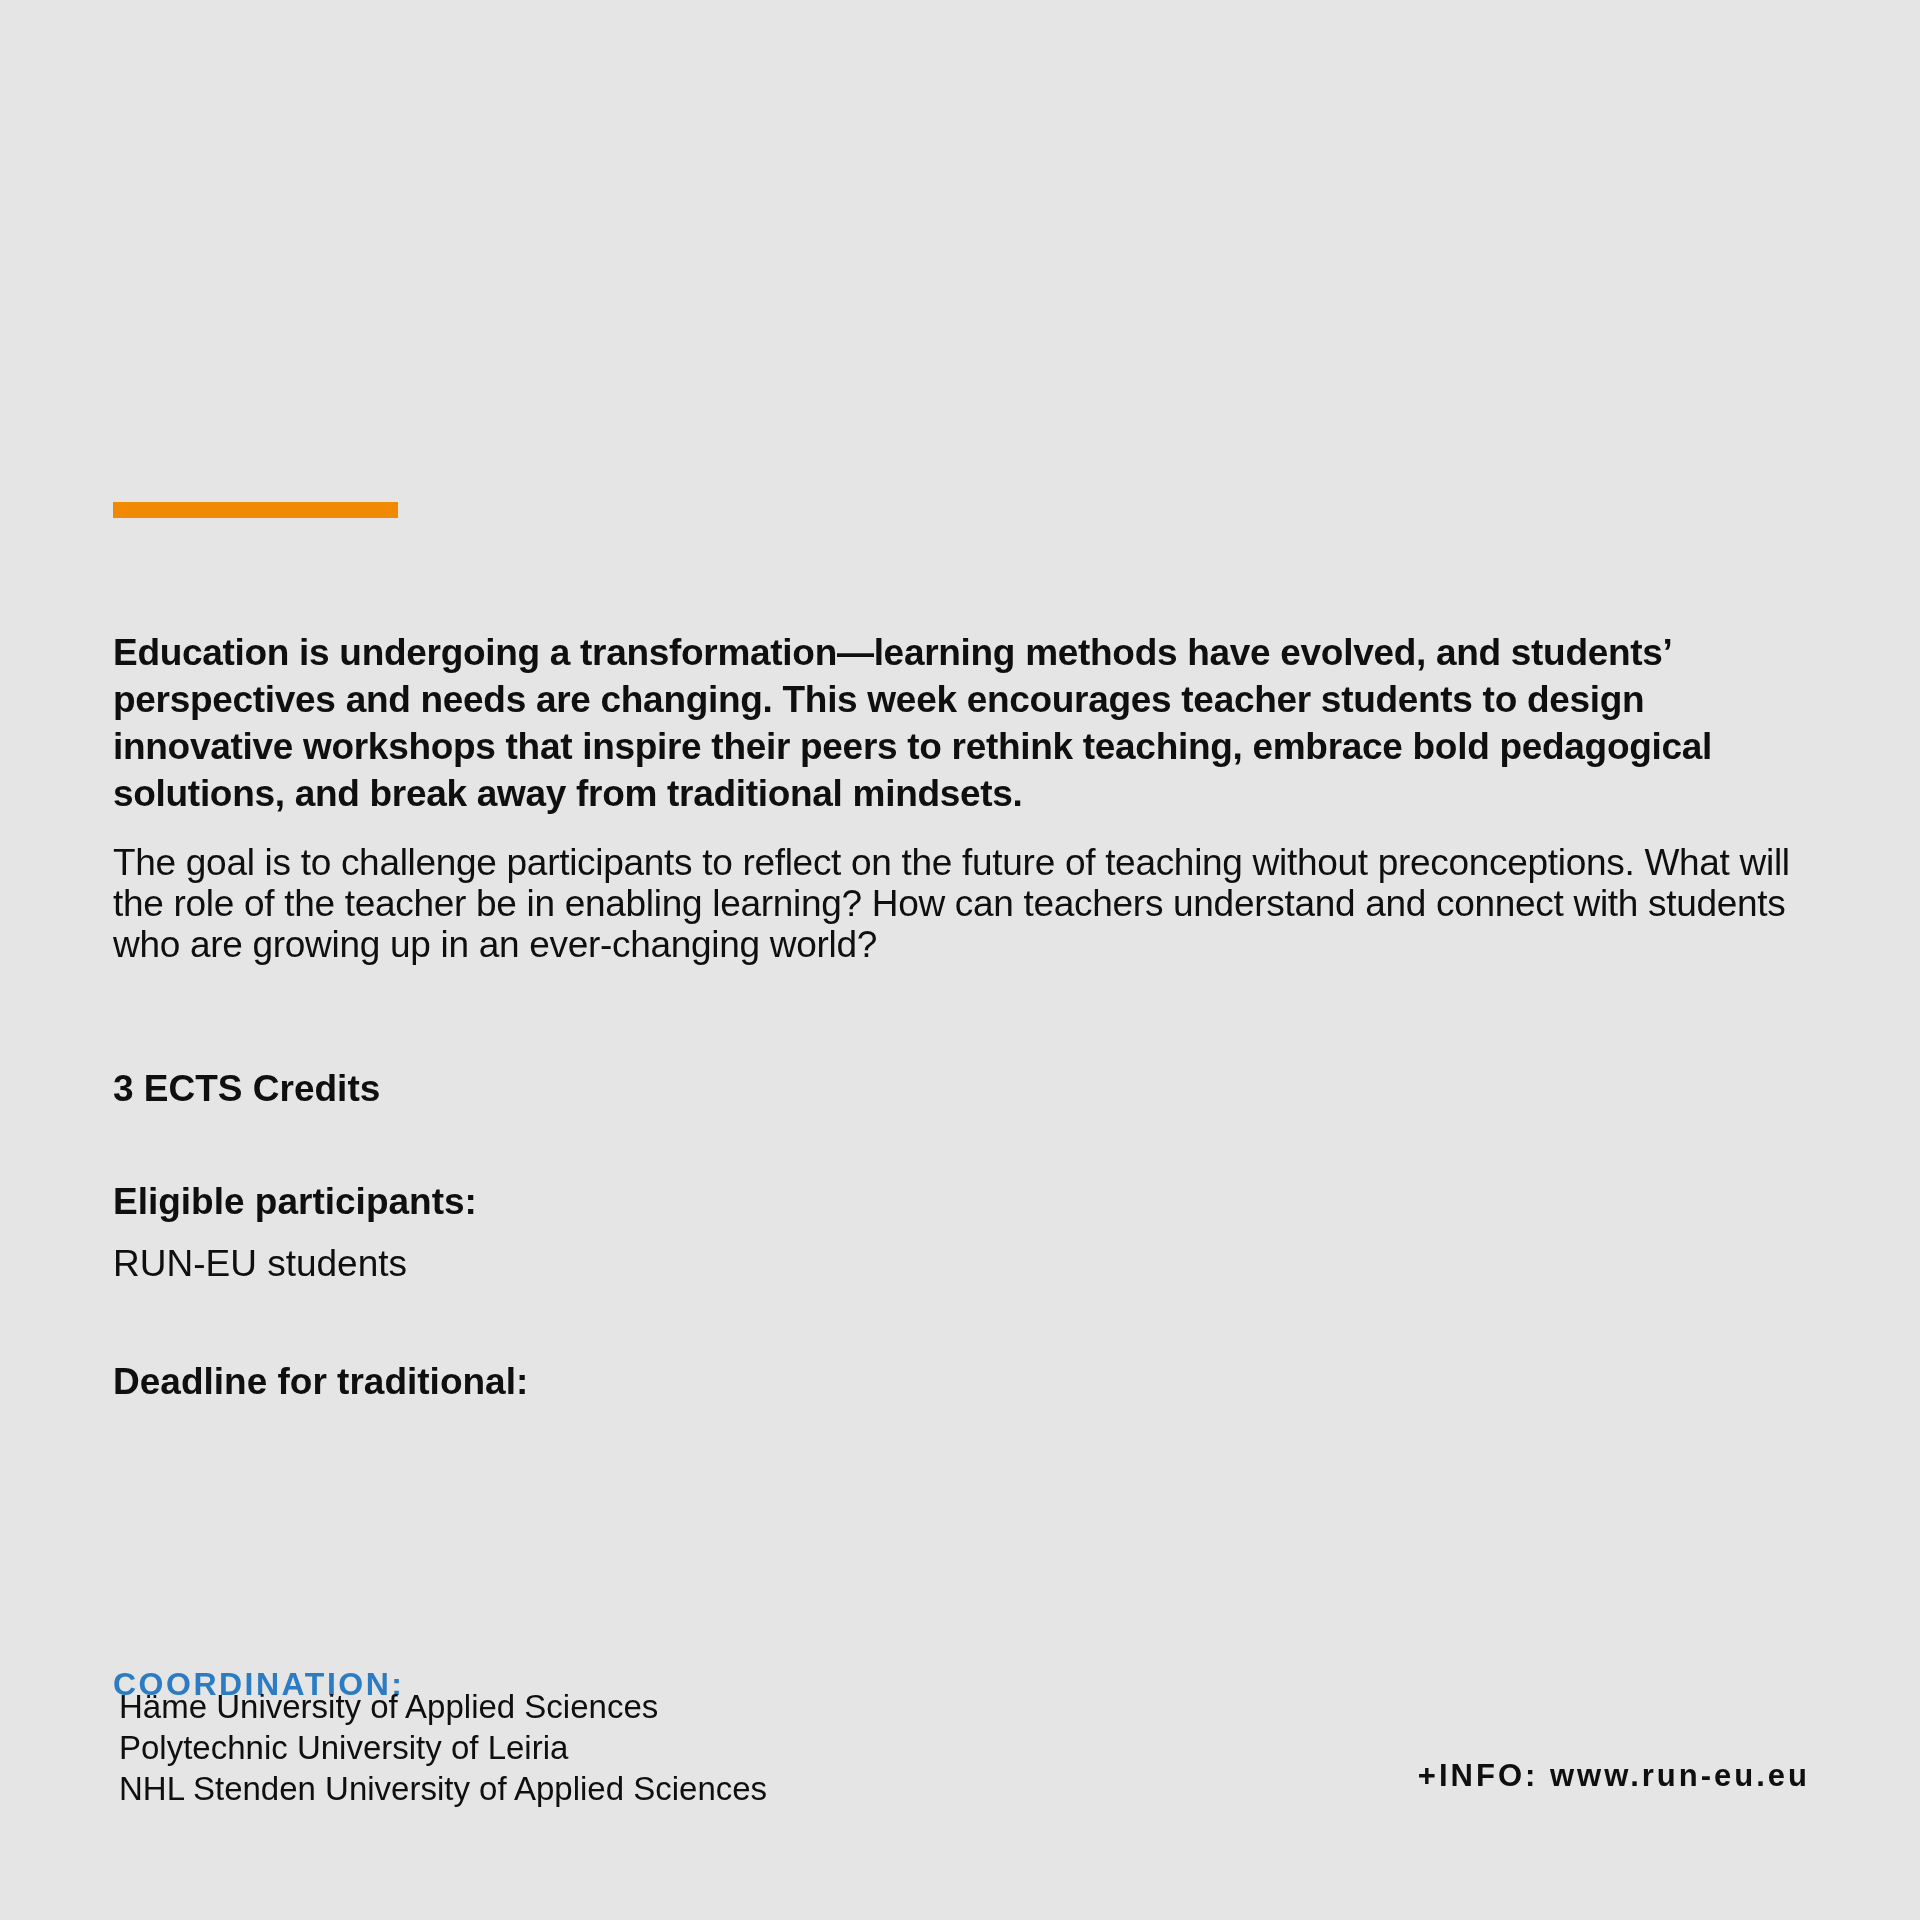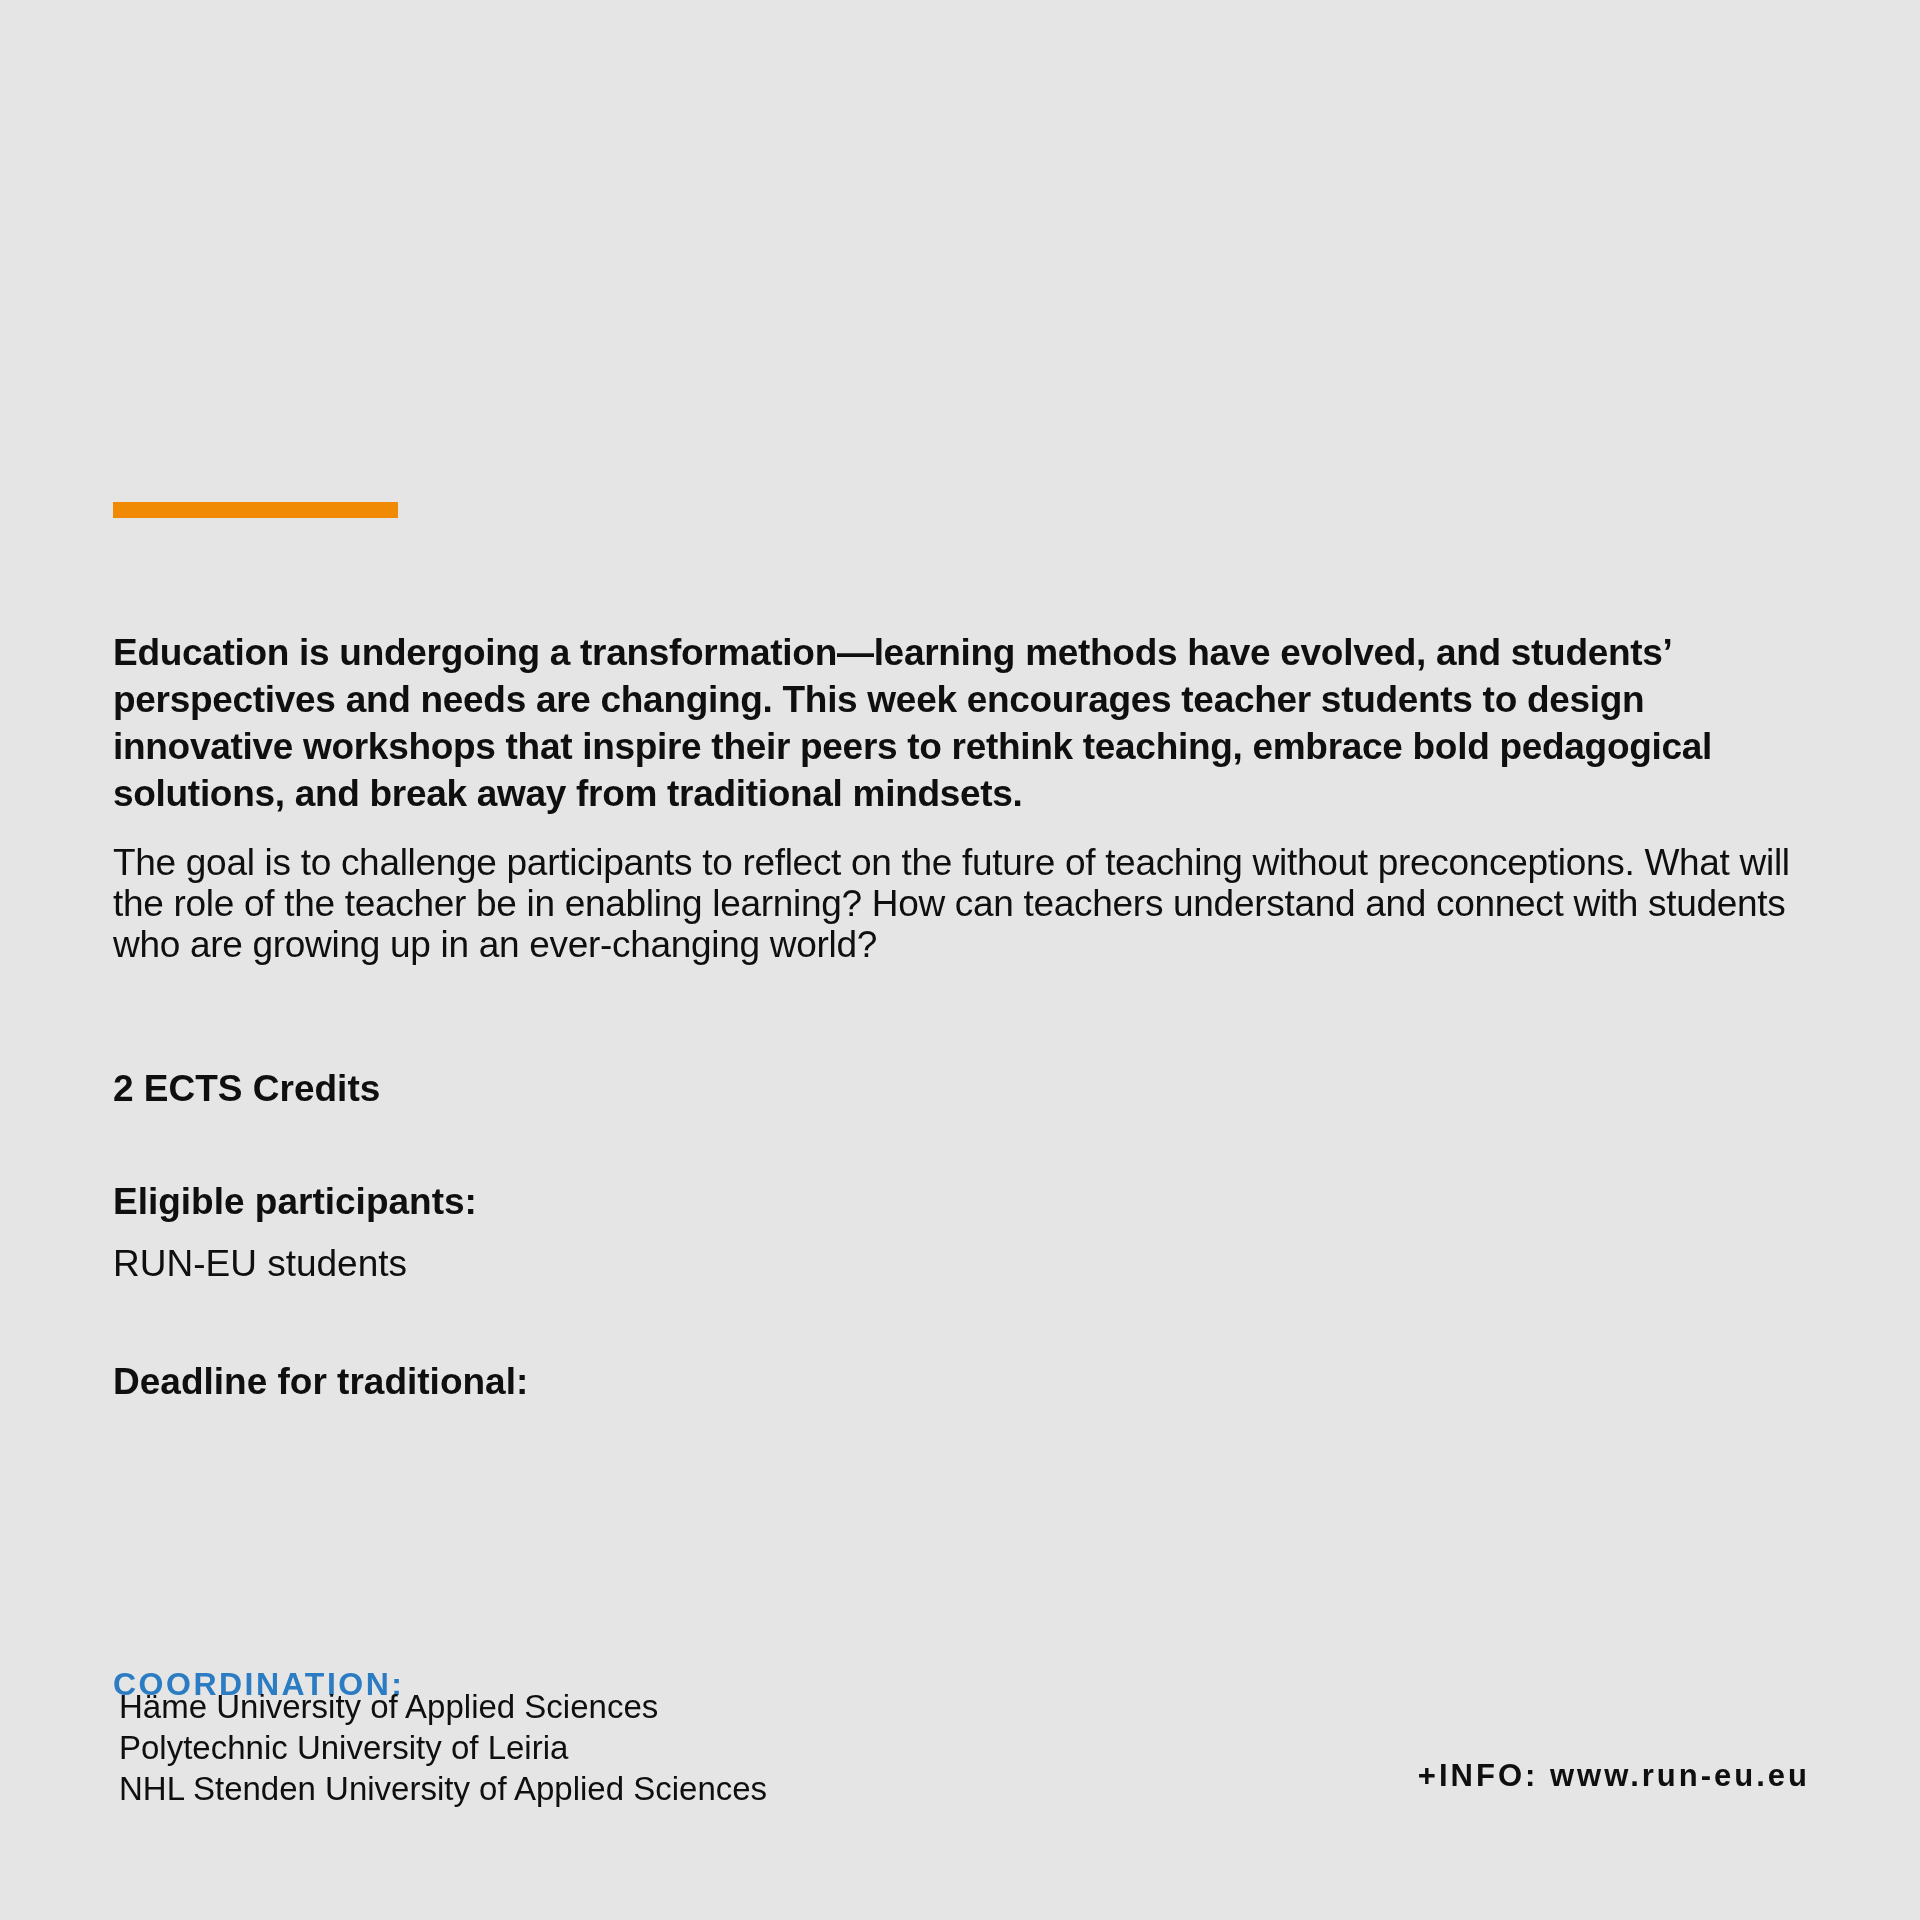--- a/index.html
+++ b/index.html
@@ -96,21 +96,21 @@
 <body>
 
 <div class="page">
 
   <div class="accent-bar"></div>
 
   <p class="text-col intro-bold">Education is undergoing a transformation—learning methods have evolved, and students’ perspectives and needs are changing. This week encourages teacher students to design innovative workshops that inspire their peers to rethink teaching, embrace bold pedagogical solutions, and break away from traditional mindsets.</p>
 
   <p class="text-col intro-body">The goal is to challenge participants to reflect on the future of teaching without preconceptions. What will the role of the teacher be in enabling learning? How can teachers understand and connect with students who are growing up in an ever-changing world?</p>
 
-  <p class="text-col ects">2 ECTS Credits</p>
+  <p class="text-col ects">3 ECTS Credits</p>
 
   <p class="text-col fact-heading eligible-heading">Eligible participants:</p>
 
   <p class="text-col fact-value eligible-value">RUN-EU students</p>
 
   <p class="text-col fact-heading deadline-heading">Deadline for traditional:</p>
 
 
   <p class="text-col coordination-heading">COORDINATION:</p>
 

